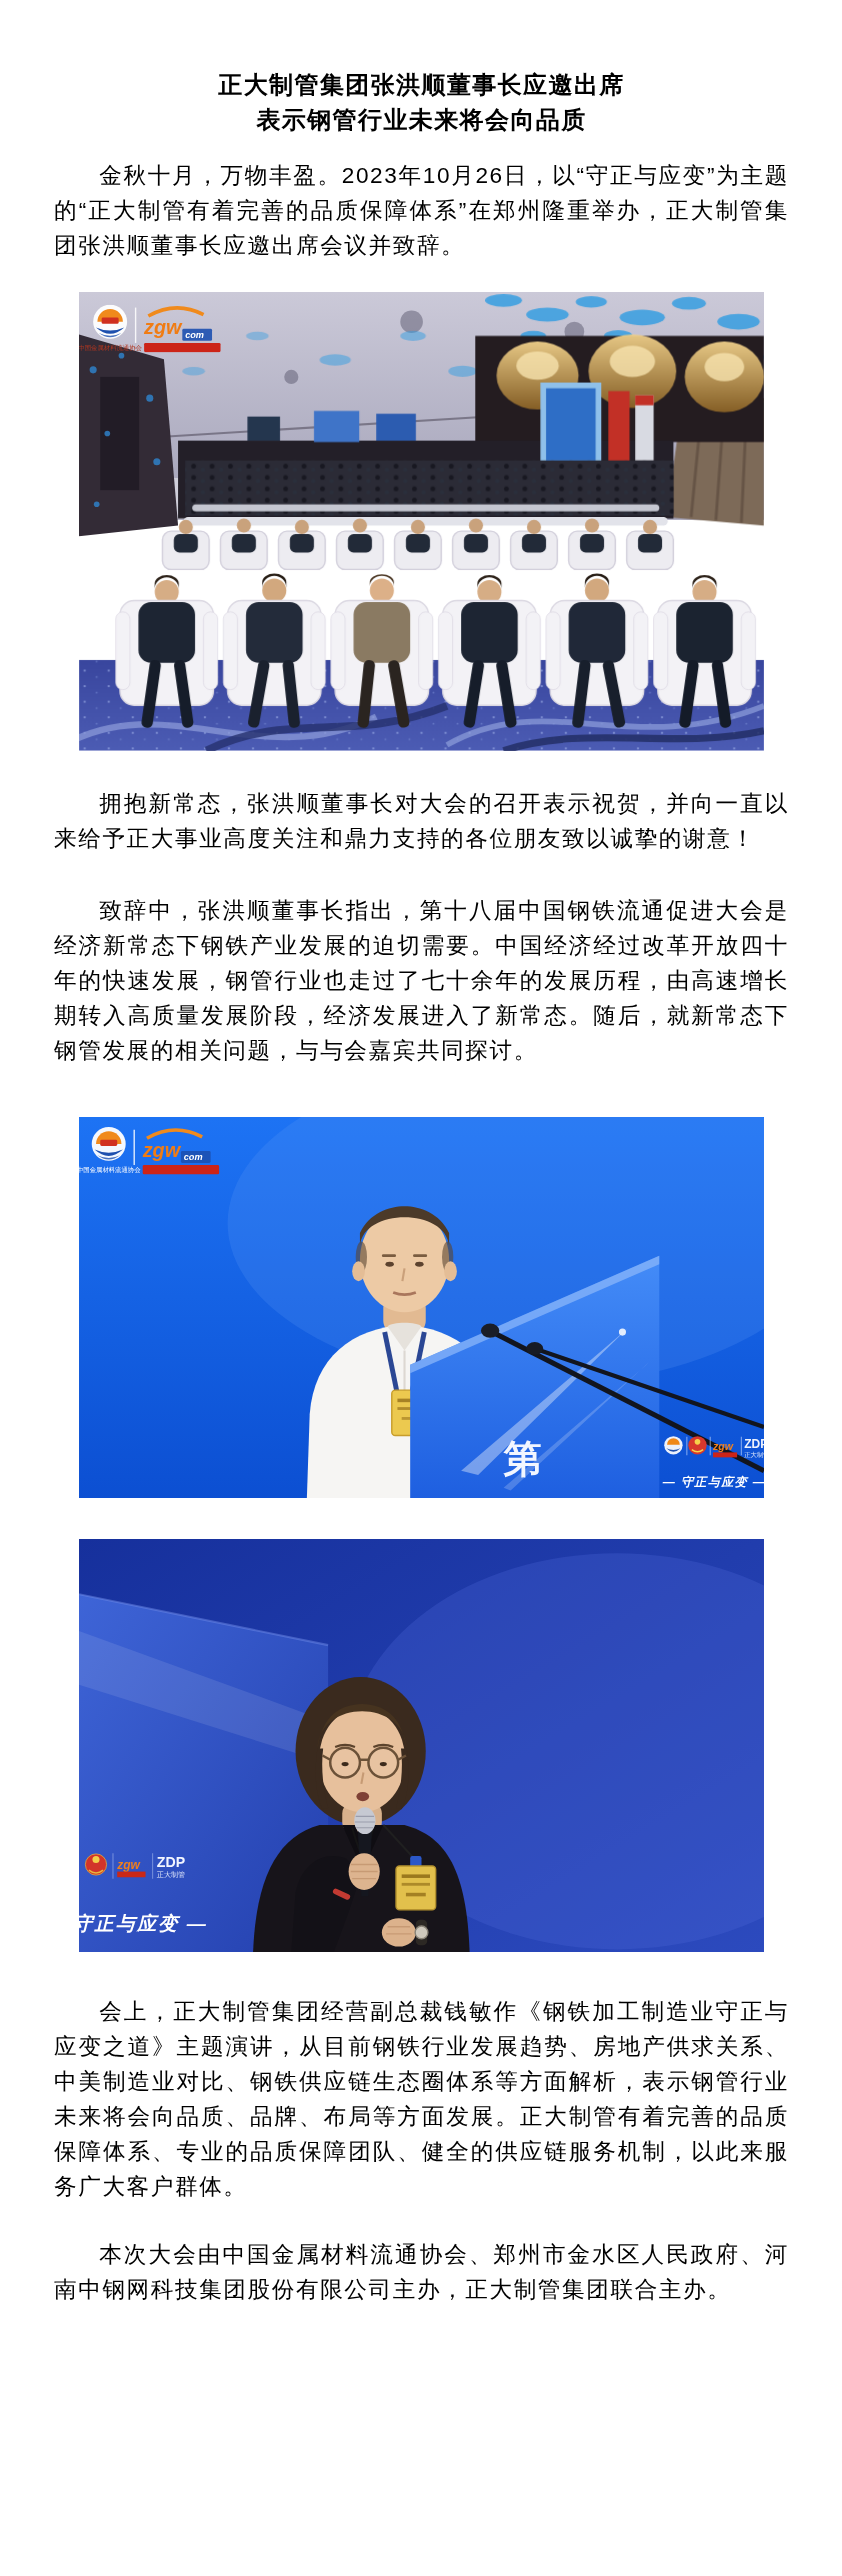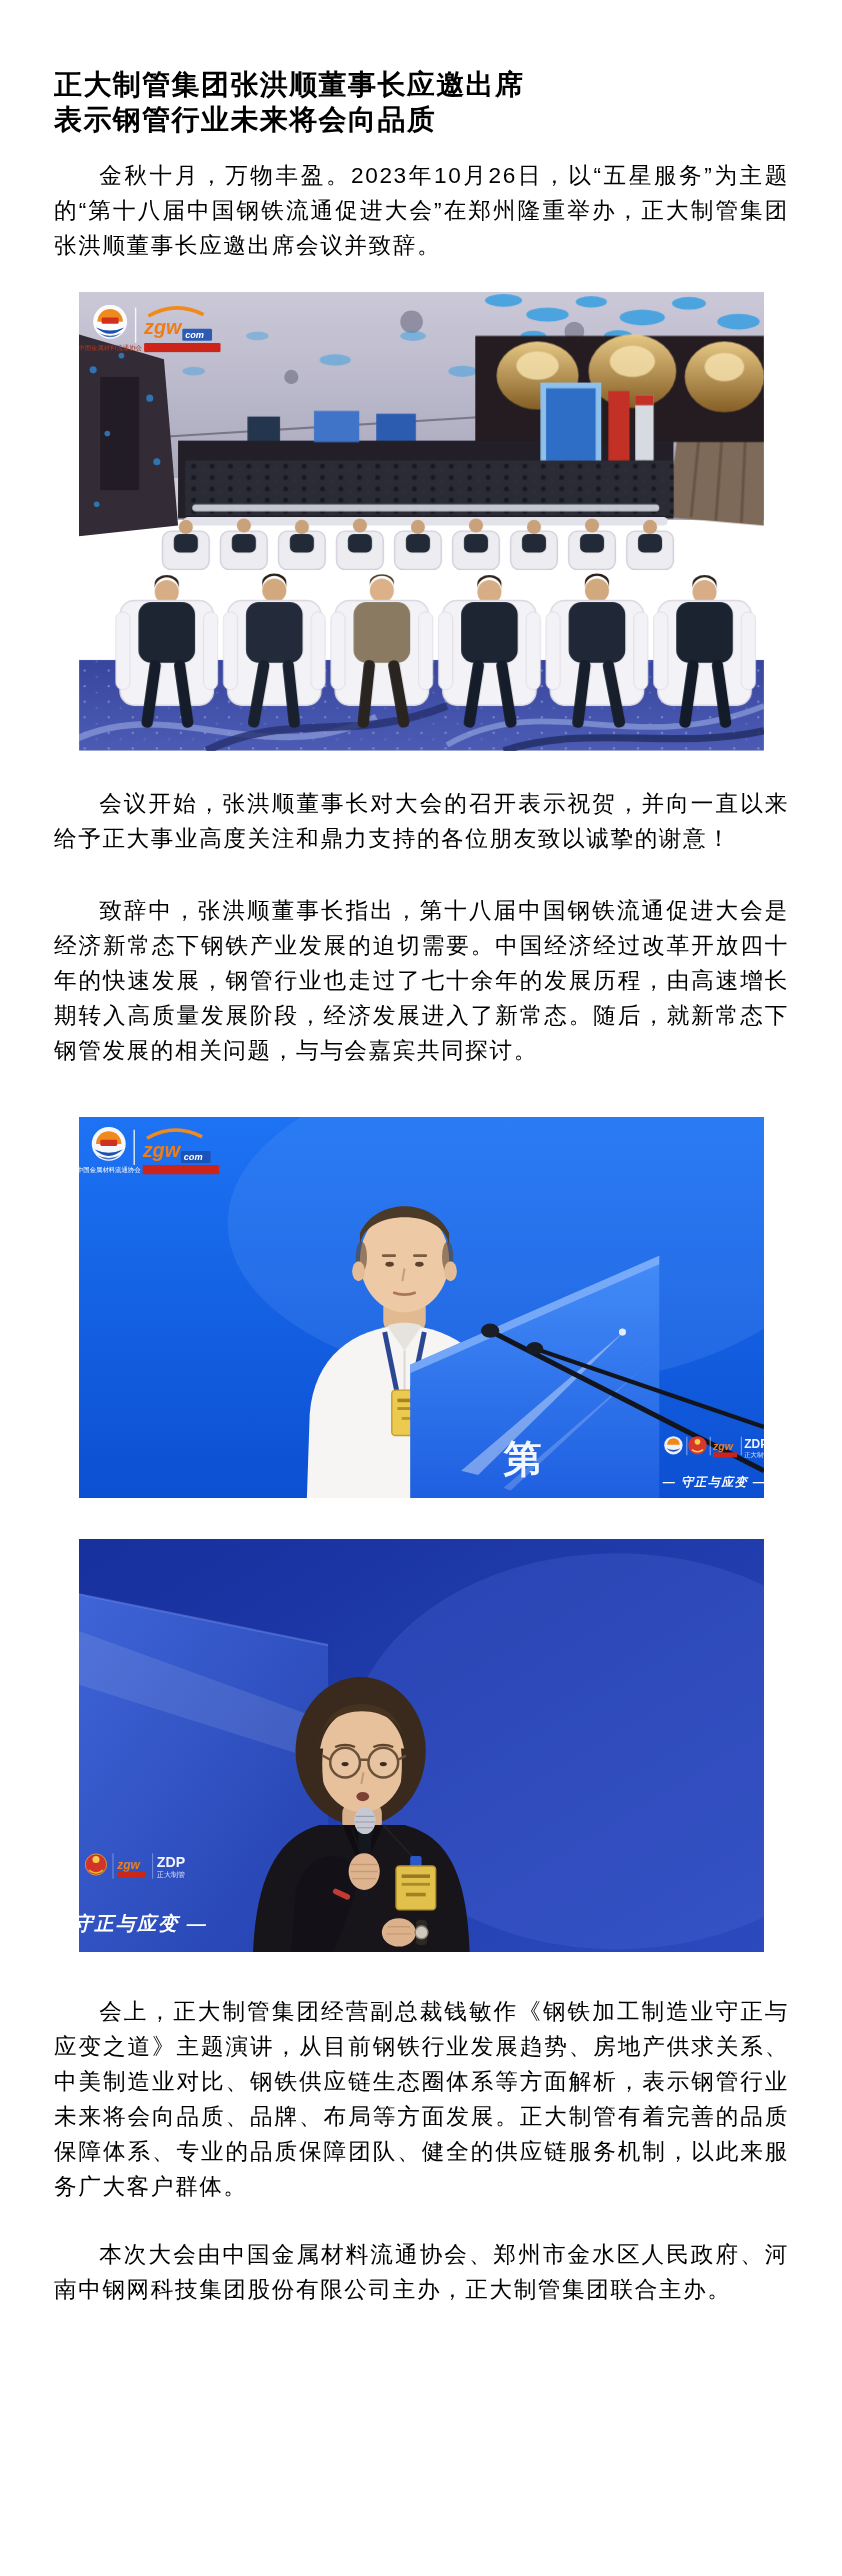--- a/index.html
+++ b/index.html
@@ -1,19 +1,19 @@
 <!DOCTYPE html>
 <html style="font-size:11.3px"><head>
 <meta charset="utf-8">
 <style>
   html,body { margin:0; padding:0; background:#ffffff; }
   body { width:843px; color:#000; font-family:"Liberation Sans","DejaVu Sans",sans-serif; }
   .article { padding:67px 54px 37px 54px; }
-  h1 { margin:0 0 21px 0; font-size:28px; line-height:35px; font-weight:700;
-       text-align:left; letter-spacing:1.4px; }
+  h1 { margin:0 0 21px 0; font-size:24px; line-height:35px; font-weight:700;
+       text-align:center; letter-spacing:1.4px; }
   h1 span { display:block; }
   p { margin:0; font-size:22.6px; line-height:35px; letter-spacing:1.6px;
       text-align:justify; text-indent:2em; }
   figure { margin:4px auto; width:685px; }
   figure svg { display:block; width:685px; height:auto; }
   .fig-hall   { margin-top:29px; }
   .p2 { margin-top:35px; }
   .p3 { margin-top:37px; }
   .fig-podium { margin-top:49px; }
   .p4 { margin-top:59px; }
@@ -25,21 +25,21 @@
 </head>
 <body>
 
 <div class="article">
 
   <h1>
     <span>正大制管集团张洪顺董事长应邀出席</span>
     <span>表示钢管行业未来将会向品质</span>
   </h1>
 
-  <p class="p1">金秋十月，万物丰盈。2023年10月26日，以“五星服务”为主题的“第十八届中国钢铁流通促进大会”在郑州隆重举办，正大制管集团张洪顺董事长应邀出席会议并致辞。</p>
+  <p class="p1">金秋十月，万物丰盈。2023年10月26日，以“守正与应变”为主题的“正大制管有着完善的品质保障体系”在郑州隆重举办，正大制管集团张洪顺董事长应邀出席会议并致辞。</p>
 
   <figure class="fig-hall">
     <svg viewBox="0 0 968 648" xmlns="http://www.w3.org/2000/svg">
       <defs>
         <linearGradient id="g-ceil" x1="0" y1="0" x2="0" y2="1">
           <stop offset="0" stop-color="#cbc9d8"></stop>
             <stop offset="1" stop-color="#a3a2b8"></stop>
         </linearGradient>
         <linearGradient id="g-carpet" x1="0" y1="0" x2="0" y2="1">
           <stop offset="0" stop-color="#39469e"></stop>
@@ -257,21 +257,21 @@
           <path d="M6,14 Q45,-8 84,12" stroke="#f08a1c" stroke-width="5" fill="none"></path>
           <text x="0" y="40" font-size="28" font-weight="700" font-style="italic" fill="#f07c14">zgw</text>
           <rect x="54" y="32" width="42" height="17" rx="2" fill="#1d50b0" opacity="0.9"></rect>
           <text x="58" y="45" font-size="13" font-weight="700" font-style="italic" fill="#ffffff">com</text>
           <rect x="0" y="52" width="108" height="13" rx="2" fill="#cc2418"></rect>
         </g>
       </g>
     </svg>
   </figure>
 
-  <p class="p2">会议开始，张洪顺董事长对大会的召开表示祝贺，并向一直以来给予正大事业高度关注和鼎力支持的各位朋友致以诚挚的谢意！</p>
+  <p class="p2">拥抱新常态，张洪顺董事长对大会的召开表示祝贺，并向一直以来给予正大事业高度关注和鼎力支持的各位朋友致以诚挚的谢意！</p>
   <p class="p3">致辞中，张洪顺董事长指出，第十八届中国钢铁流通促进大会是经济新常态下钢铁产业发展的迫切需要。中国经济经过改革开放四十年的快速发展，钢管行业也走过了七十余年的发展历程，由高速增长期转入高质量发展阶段，经济发展进入了新常态。随后，就新常态下钢管发展的相关问题，与与会嘉宾共同探讨。</p>
 
   <figure class="fig-podium">
     <svg viewBox="0 0 968 539" xmlns="http://www.w3.org/2000/svg">
       <defs>
         <linearGradient id="g-bg2" x1="0" y1="0" x2="0" y2="1">
           <stop offset="0" stop-color="#1d73f4"></stop>
             <stop offset="1" stop-color="#0c4fd2"></stop>
         </linearGradient>
         <linearGradient id="g-pod" x1="0" y1="0" x2="0" y2="1">

